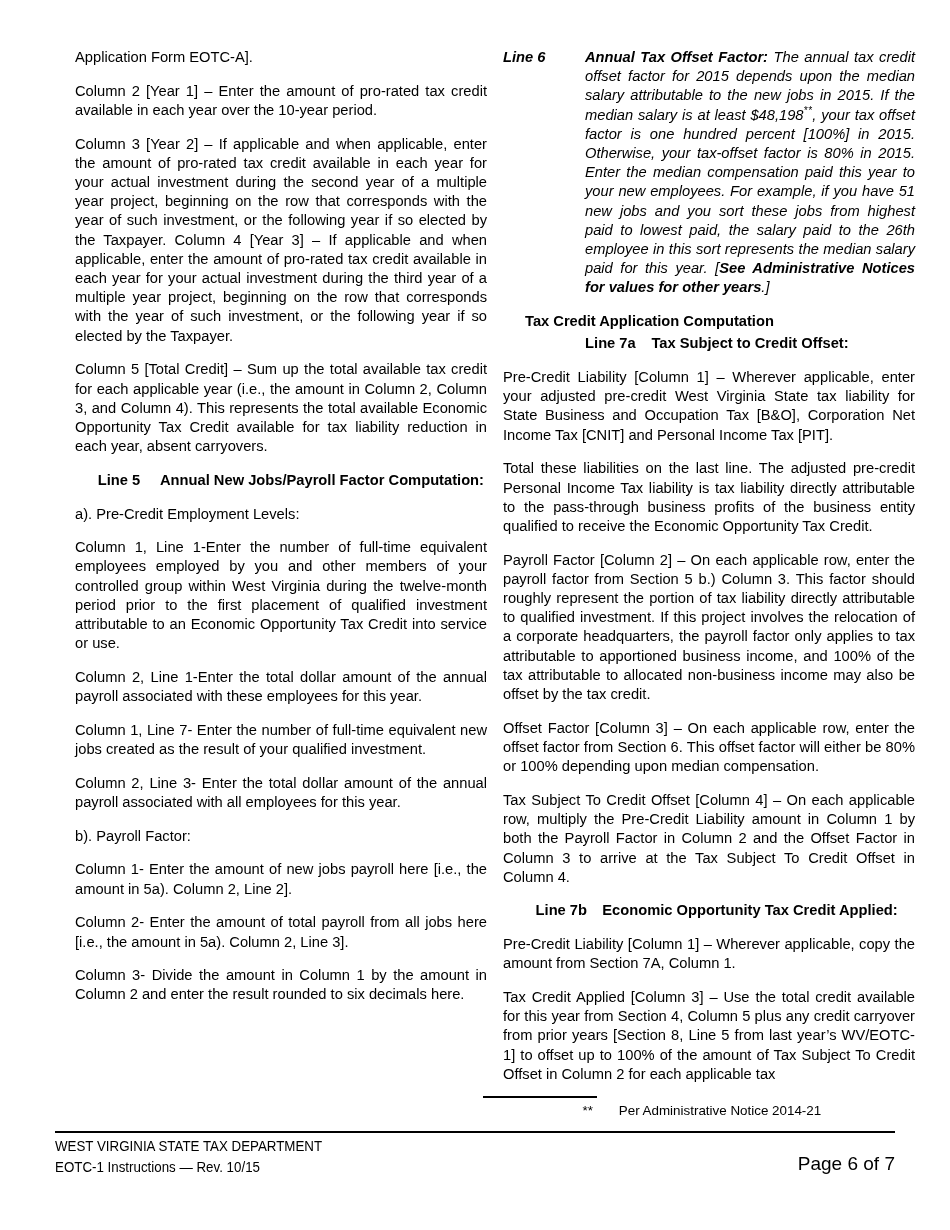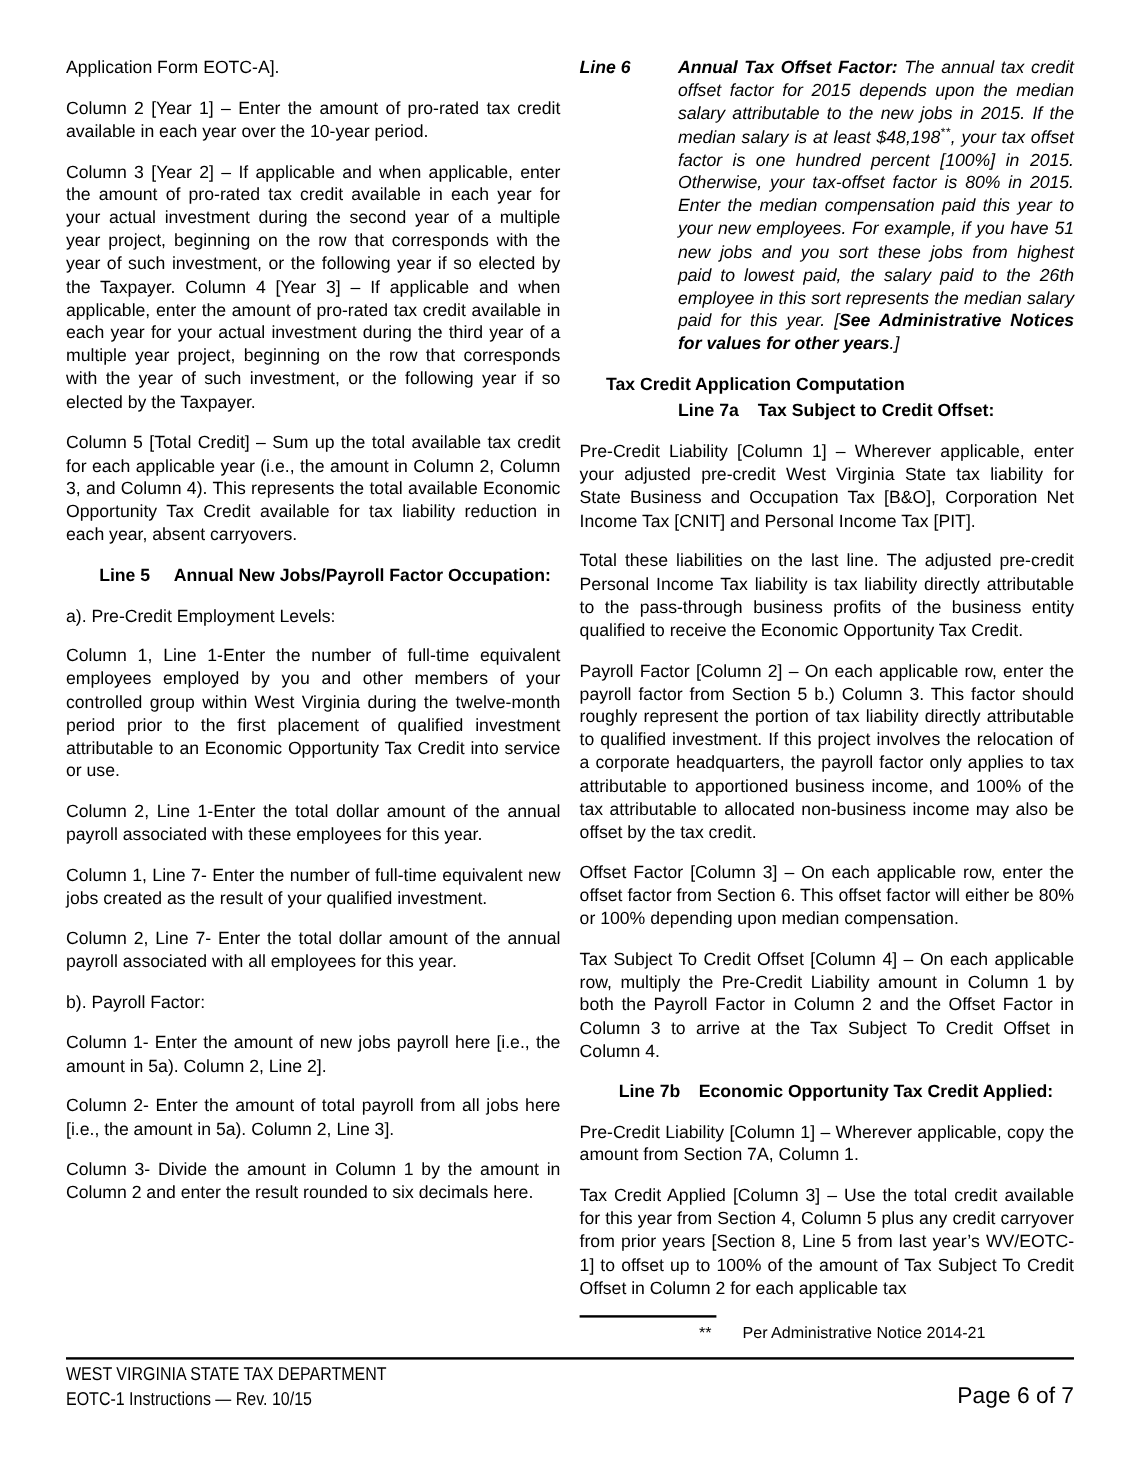--- a/index.html
+++ b/index.html
@@ -29,20 +29,21 @@
     position: absolute;
     left: 55px;
     top: 48px;
     width: 840px;
     height: 1060px;
   }
   .col {
     position: absolute;
     top: 0;
     width: 412px;
+    margin-left: 20px;
   }
   .col-left  { left: 0; }
   .col-right { left: 428px; }
 
   p.para {
     margin: 0 0 14.5px 0;
     font-size: 14.7px;
     line-height: 19.2px;
     text-align: justify;
     text-justify: inter-word;
@@ -164,27 +165,27 @@
 
   <div class="columns">
 
     <div class="col col-left">
 
       <p class="para flush">Application Form EOTC-A].</p>
       <p class="para">Column 2 [Year 1] – Enter the amount of pro-rated tax credit available in each year over the 10-year period.</p>
       <p class="para">Column 3 [Year 2] – If applicable and when applicable, enter the amount of pro-rated tax credit available in each year for your actual investment during the second year of a multiple year project, beginning on the row that corresponds with the year of such investment, or the following year if so elected by the Taxpayer. Column 4 [Year 3] – If applicable and when applicable, enter the amount of pro-rated tax credit available in each year for your actual investment during the third year of a multiple year project, beginning on the row that corresponds with the year of such investment, or the following year if so elected by the Taxpayer.</p>
       <p class="para">Column 5 [Total Credit] – Sum up the total available tax credit for each applicable year (i.e., the amount in Column 2, Column 3, and Column 4). This represents the total available Economic Opportunity Tax Credit available for tax liability reduction in each year, absent carryovers.</p>
 
-      <p class="line-head"><span class="lbl">Line 5</span><span>Annual New Jobs/Payroll Factor Occupation:</span></p>
+      <p class="line-head"><span class="lbl">Line 5</span><span>Annual New Jobs/Payroll Factor Computation:</span></p>
 
       <p class="para flush">a). Pre-Credit Employment Levels:</p>
       <p class="para">Column 1, Line 1-Enter the number of full-time equivalent employees employed by you and other members of your controlled group within West Virginia during the twelve-month period prior to the first placement of qualified investment attributable to an Economic Opportunity Tax Credit into service or use.</p>
       <p class="para">Column 2, Line 1-Enter the total dollar amount of the annual payroll associated with these employees for this year.</p>
       <p class="para">Column 1, Line 7- Enter the number of full-time equivalent new jobs created as the result of your qualified investment.</p>
-      <p class="para">Column 2, Line 7- Enter the total dollar amount of the annual payroll associated with all employees for this year.</p>
+      <p class="para">Column 2, Line 3- Enter the total dollar amount of the annual payroll associated with all employees for this year.</p>
 
       <p class="para flush">b). Payroll Factor:</p>
       <p class="para">Column 1- Enter the amount of new jobs payroll here [i.e., the amount in 5a). Column 2, Line 2].</p>
       <p class="para">Column 2- Enter the amount of total payroll from all jobs here [i.e., the amount in 5a). Column 2, Line 3].</p>
       <p class="para">Column 3- Divide the amount in Column 1 by the amount in Column 2 and enter the result rounded to six decimals here.</p>
 
     </div>
 
     <div class="col col-right">
 

